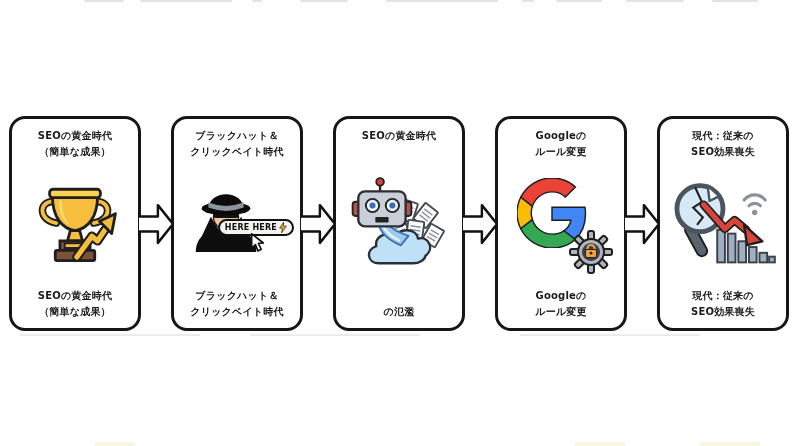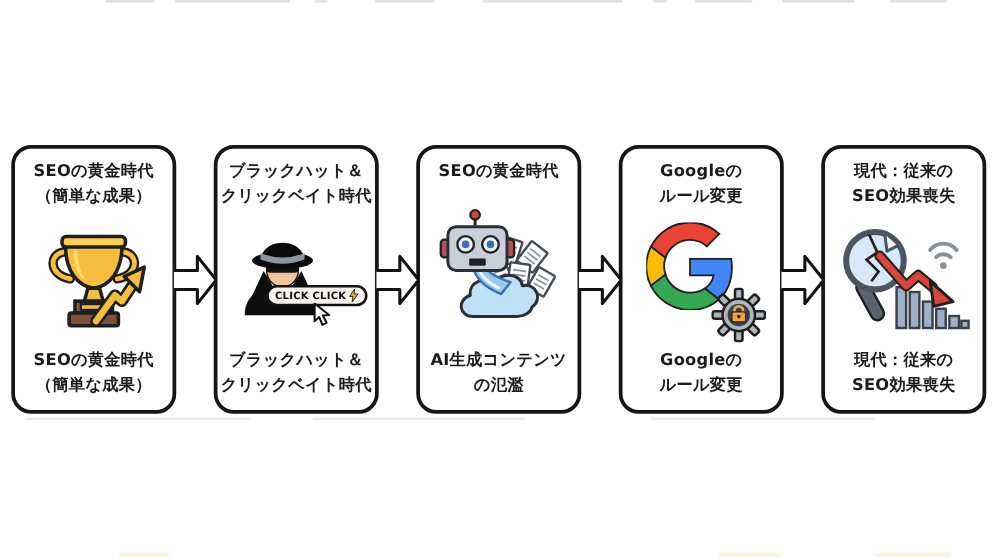--- a/index.html
+++ b/index.html
@@ -10,21 +10,21 @@
   .flow{
     position:absolute;left:9px;top:116px;display:flex;align-items:center;
   }
   .stage{
     width:132px;height:215px;box-sizing:border-box;background:#ffffff;
     border:3px solid #161616;border-radius:16px;
     display:flex;flex-direction:column;align-items:center;justify-content:space-between;
     padding:9px 4px;flex:0 0 auto;position:relative;z-index:1;
   }
   .label{
-    font-size:13px;font-weight:700;color:#1b1b1b;text-align:center;
+    font-size:10px;font-weight:700;color:#1b1b1b;text-align:center;
     line-height:1.55;letter-spacing:.2px;white-space:nowrap;
   }
   .icon-area{
     flex:1;display:flex;align-items:center;justify-content:center;width:100%;
     position:relative;
   }
   .flow-arrow{flex:0 0 auto;margin:0 -2px;z-index:2;display:block;}
   
   .click-pill{
     position:absolute;right:2px;top:60px;display:inline-flex;align-items:center;gap:2px;
@@ -105,21 +105,21 @@
           <path d="M14,88 C14,69 28,61 50,61 C72,61 86,69 86,88 Z" fill="#0d0d0d"></path>
           <polygon points="19,74 32,46 43,64" fill="#0d0d0d"></polygon>
           <polygon points="81,74 68,46 57,64" fill="#0d0d0d"></polygon>
           <circle cx="50" cy="46" r="15" fill="#f2c49c" stroke="#22180f" stroke-width="1.5"></circle>
           <rect x="34.5" y="40" width="31" height="7.5" rx="3.6" fill="#111111"></rect>
           <ellipse cx="50" cy="36" rx="29" ry="8" fill="#0b0b0b"></ellipse>
           <path d="M29,37 C29,13 71,13 71,37 Z" fill="#0b0b0b"></path>
           <path d="M29,29 Q50,37 71,29 L71,35 Q50,43 29,35 Z" fill="#8d939b"></path>
         </svg>
         <div class="click-pill">
-          <span>CLICK CLICK</span>
+          <span>HERE HERE</span>
           <svg viewBox="0 0 12 16" width="8" height="11">
             <polygon points="7,0 1,9 5,9 4,16 11,6 6.5,6" fill="#f2b01e" stroke="#111" stroke-width="1" stroke-linejoin="round"></polygon>
           </svg>
         </div>
         <svg class="cursor-svg" viewBox="0 0 20 24" width="17" height="20">
           <polygon points="3,1 3,18 7.5,14 10.5,21.5 14.5,19.5 11,12.5 17,12" fill="#ffffff" stroke="#111" stroke-width="2" stroke-linejoin="round"></polygon>
         </svg>
       </div>
       <div class="label">
         <div>ブラックハット＆</div>
@@ -182,21 +182,20 @@
           <rect x="61" y="27" width="8" height="15" rx="3" fill="#b5534e" stroke="#222" stroke-width="2"></rect>
           <rect x="13" y="16" width="50" height="37" rx="7" fill="#c9cfd8" stroke="#2a2e35" stroke-width="2.5"></rect>
           <circle cx="28" cy="31" r="7" fill="#eaf2fa" stroke="#222" stroke-width="2"></circle>
           <circle cx="28" cy="31" r="3.2" fill="#3c6fb0"></circle>
           <circle cx="49" cy="31" r="7" fill="#eaf2fa" stroke="#222" stroke-width="2"></circle>
           <circle cx="49" cy="31" r="3.2" fill="#3c6fb0"></circle>
           <rect x="31" y="43" width="14" height="6" rx="1" fill="#222"></rect>
         </svg>
       </div>
       <div class="label">
-        <div>AI生成コンテンツ</div>
         <div>の氾濫</div>
       </div>
     </div>
 
     <svg class="flow-arrow" viewBox="0 0 36 48" width="34" height="46">
       <path d="M0,16 L20,16 L20,4 L36,24 L20,44 L20,32 L0,32" fill="#ffffff" stroke="#111111" stroke-width="2.6" stroke-linejoin="round"></path>
     </svg>
 
     <div class="stage">
       <div class="label">

